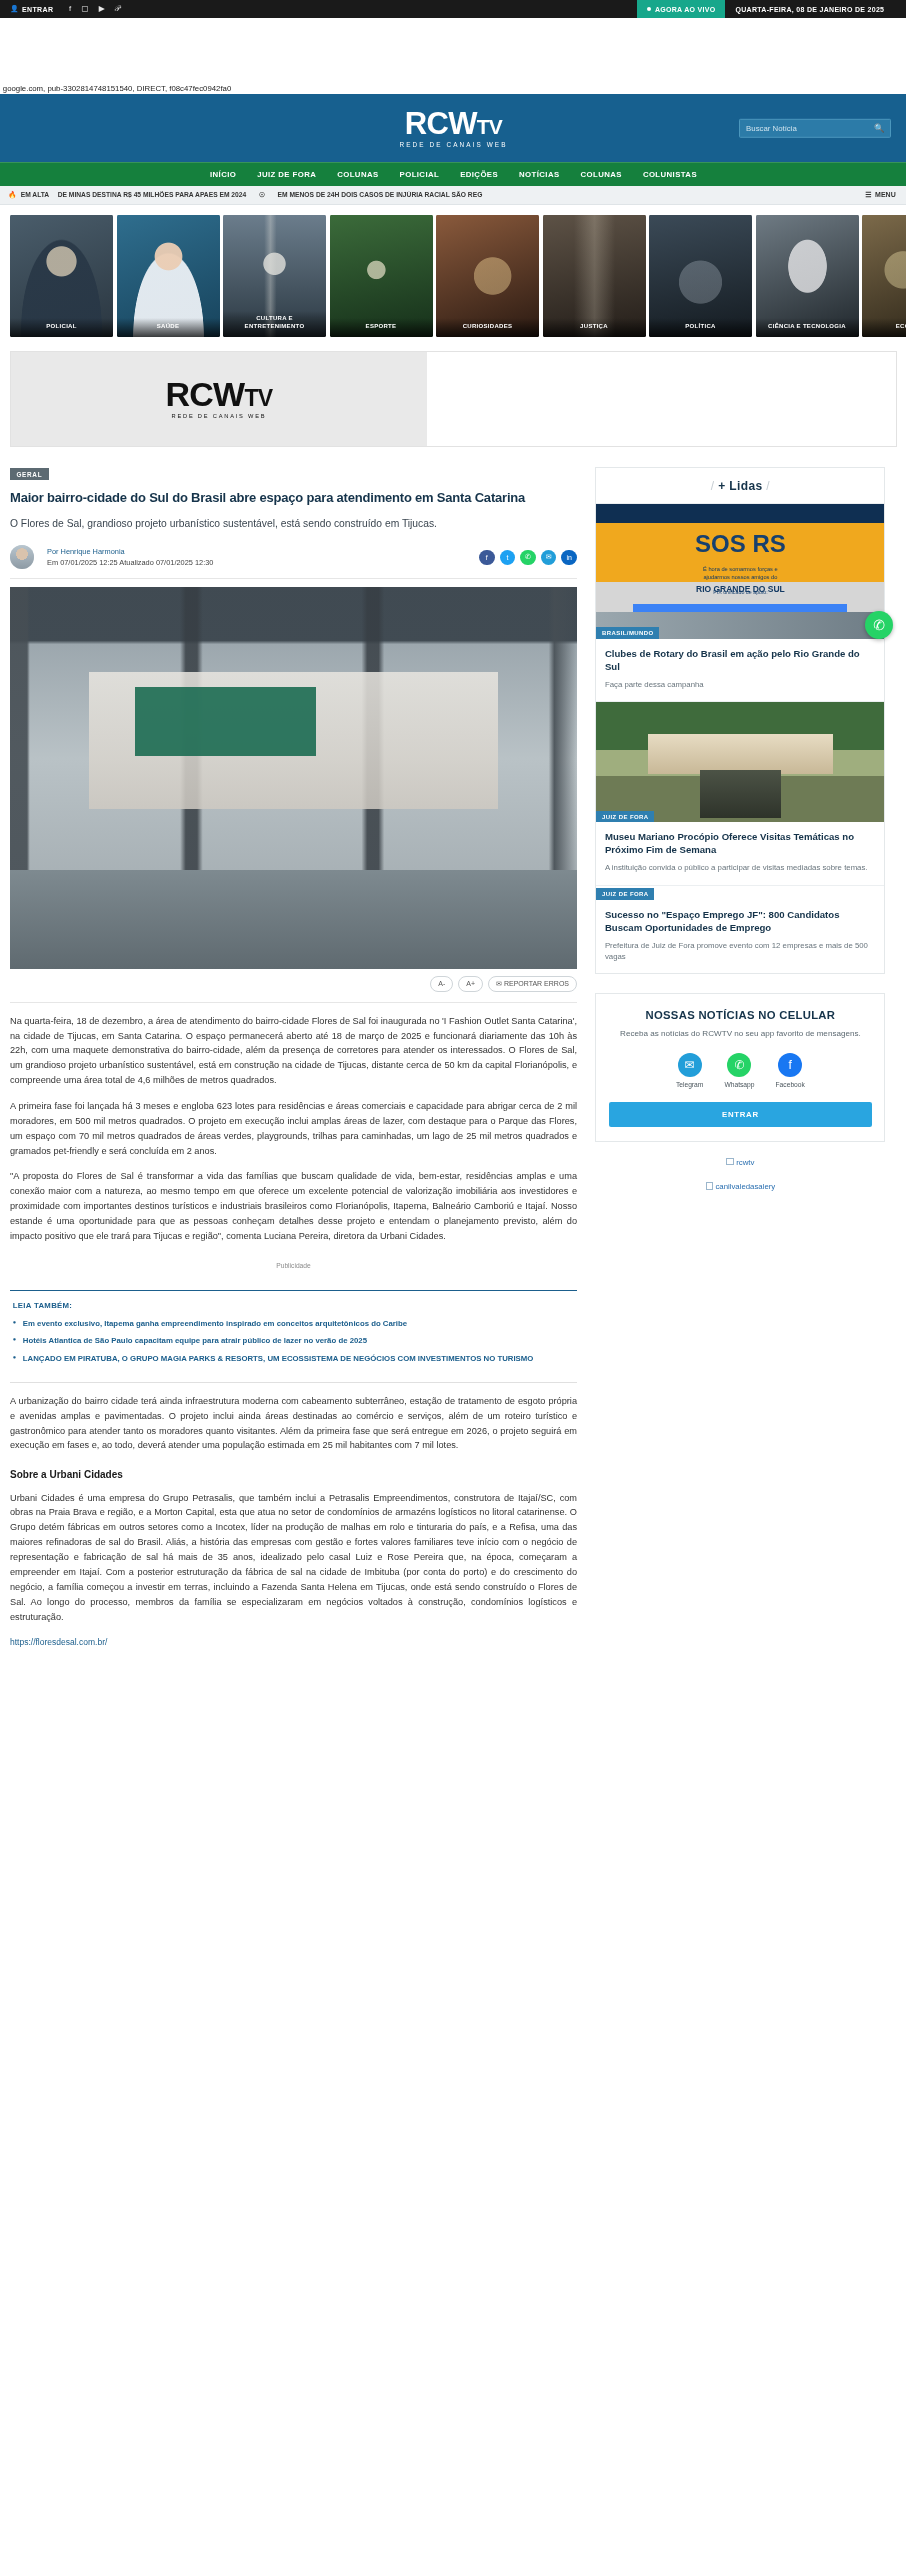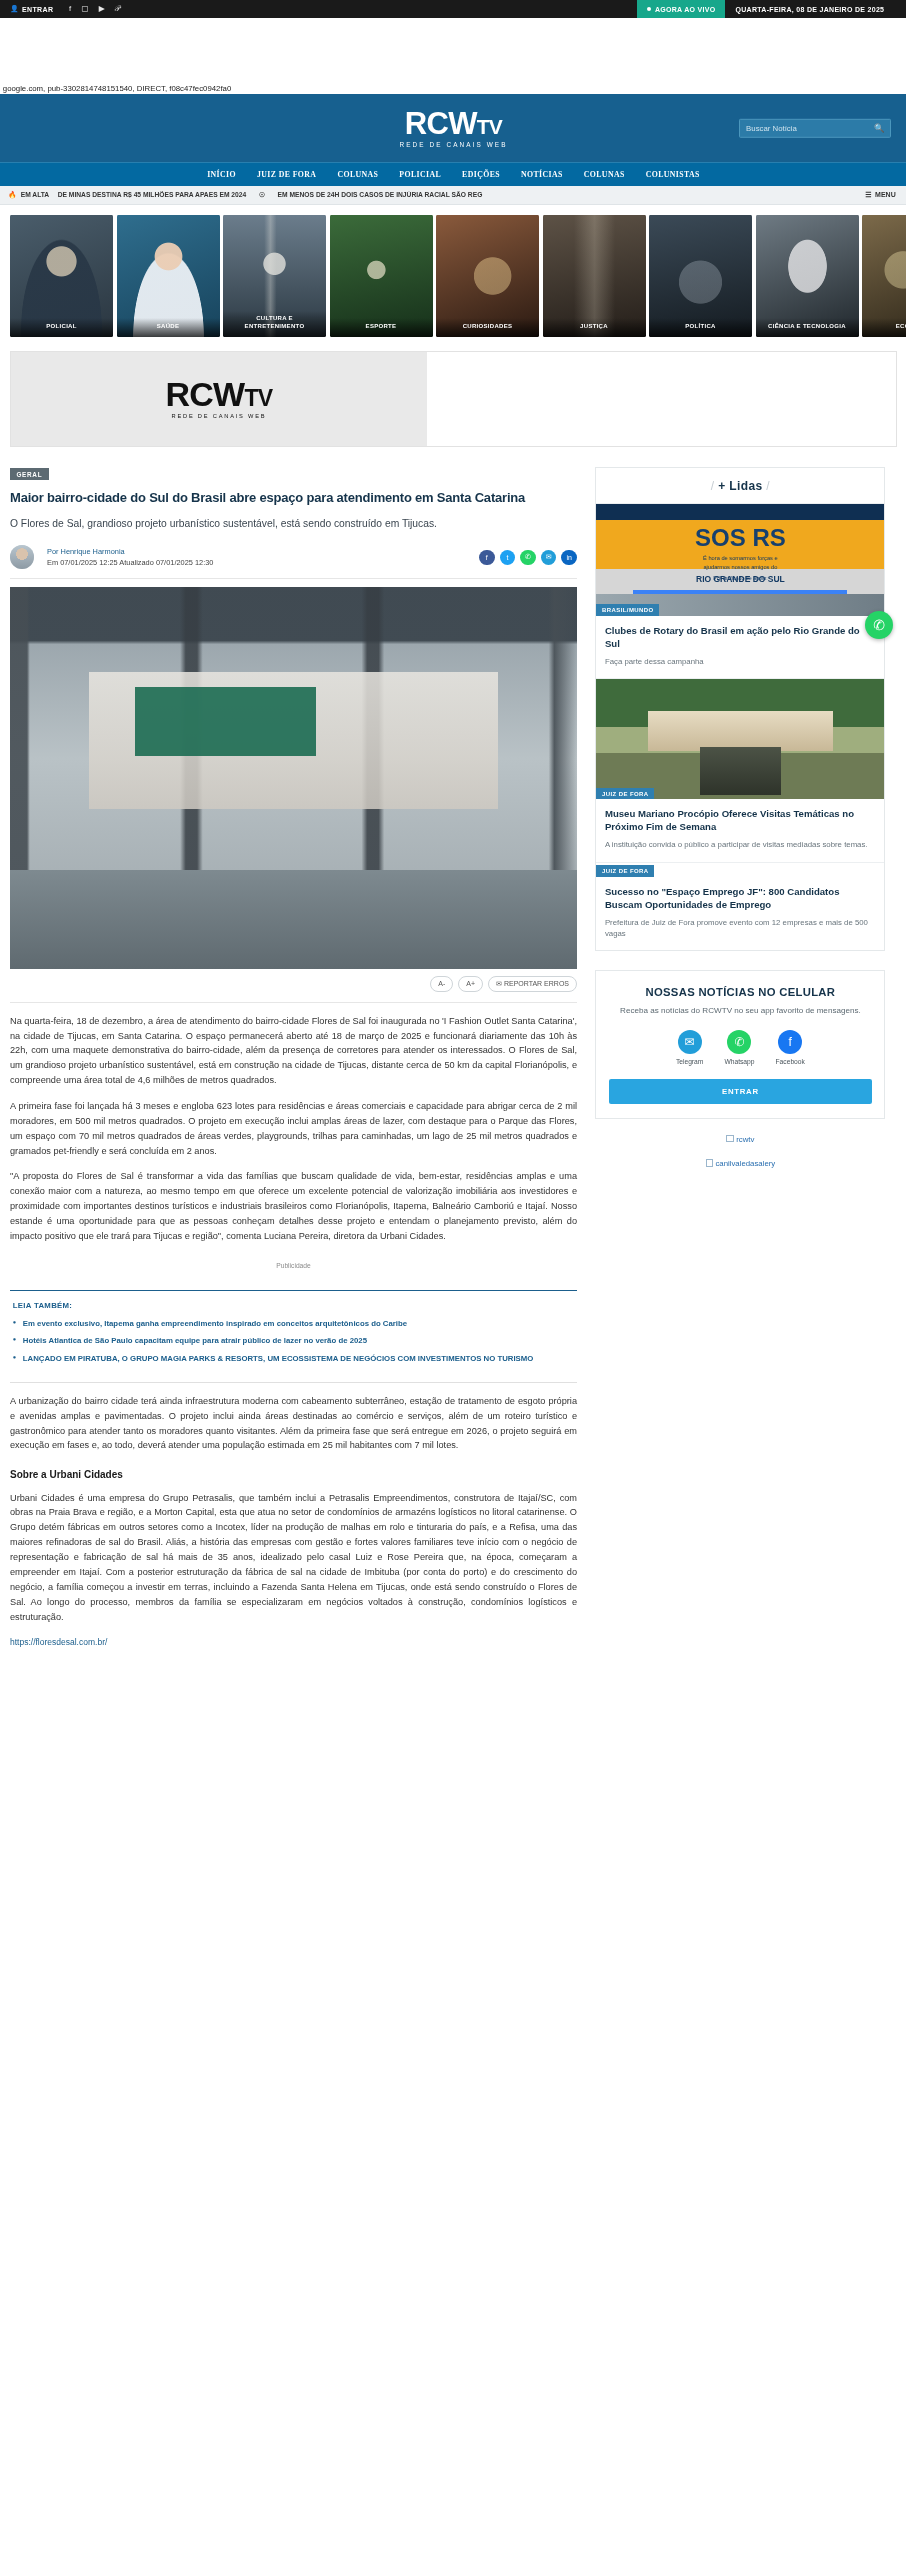--- a/index.html
+++ b/index.html
@@ -70,24 +70,23 @@
   }
   .searchbox input {
     background: transparent; border: 0; outline: none; color: #fff;
     font-size: 7.8px; width: 100%; font-family: "Liberation Sans", sans-serif;
   }
   .searchbox input::placeholder { color: #cfe3ee; }
   .searchbox .mag { color: #fff; font-size: 8.5px; }
 
   
   .mainnav {
-    background: #0369a1; border-top: 0.7px solid rgba(255,255,255,.15);
+    background: #15803d; border-top: 0.7px solid rgba(255,255,255,.15);
     height: 24px; display: flex; align-items: center; justify-content: center;
     gap: 21px;
-    font-family: Liberation Serif, serif;
   }
   .mainnav a {
     color: #fff; font-size: 7.8px; font-weight: bold; letter-spacing: 0.4px;
     text-decoration: none;
   }
 
   
   .ticker {
     background: #eef1f3; height: 18.4px; display: flex; align-items: center;
     font-size: 6.7px; color: #333; border-bottom: 0.7px solid #dfe4e7;
@@ -236,21 +235,21 @@
   .linkline { font-size: 8.5px; color: #1b5e8c; margin-top: 12.7px; }
 
   
   .side-card { border: 0.7px solid #e4e8ea; }
   .side-h {
     text-align: center; font-size: 12px; font-weight: bold; color: #15334a;
     padding: 11.3px 0 10px 0; letter-spacing: 0.4px;
   }
   .side-h .slash { color: #c6ced3; font-weight: normal; }
   .side-item { border-top: 0.7px solid #eceff1; }
-  .side-thumb { width: 100%; height: 112px; position: relative; overflow: hidden; }
+  .side-thumb { width: 100%; height: 135px; position: relative; overflow: hidden; }
   .badge {
     display: inline-block; background: #2f7fb0; color: #fff;
     font-size: 6px; font-weight: bold; letter-spacing: 0.4px; padding: 2.8px 5.7px;
   }
   .side-body { padding: 7px 8.5px 11.3px 8.5px; }
   .side-title {
     font-size: 9.6px; font-weight: bold; color: #15334a; line-height: 1.35;
     margin-top: 2px;
   }
   .side-desc { font-size: 7.8px; color: #69757d; line-height: 1.45; margin-top: 5px; }

